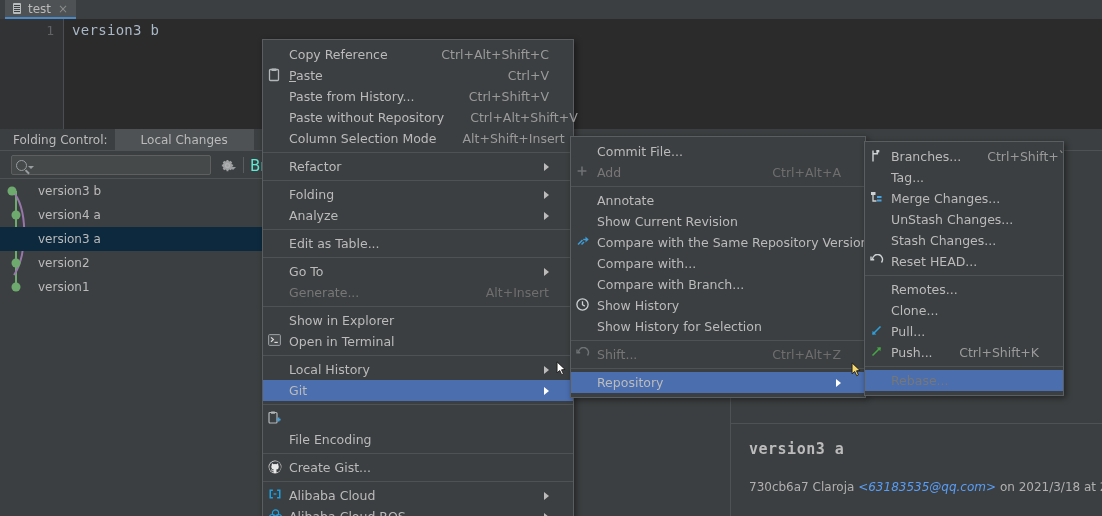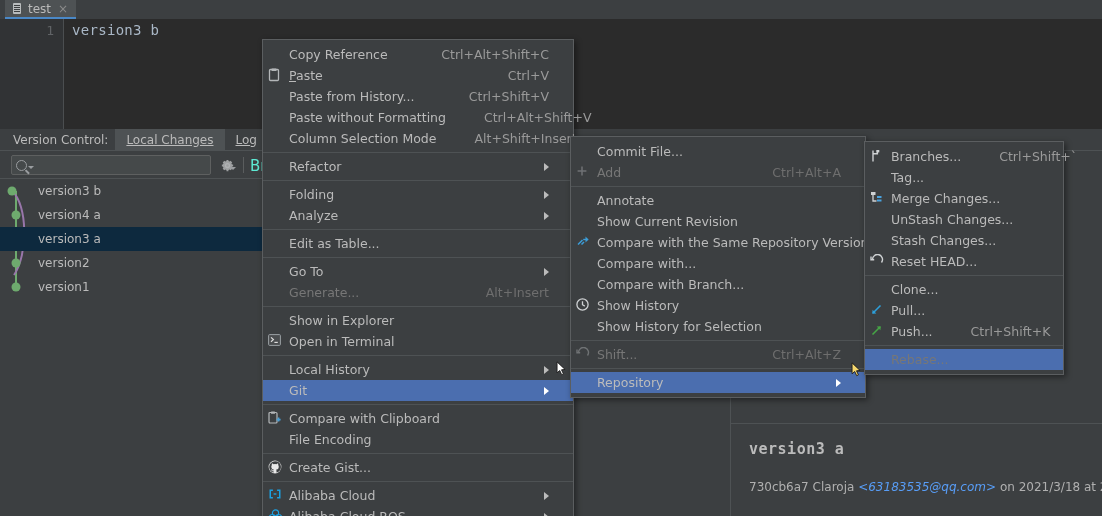--- a/index.html
+++ b/index.html
@@ -63,23 +63,22 @@
     position: absolute; left: 0; top: 129px; width: 1102px; height: 387px;
     background: #3c3f41;
   }
   .vc-header {
     position: absolute; left: 0; top: 0; width: 1102px; height: 22px;
     background: #3c3f41; border-bottom: 1px solid #4e5254;
     display: flex; align-items: center; font-size: 12px;
   }
   .vc-title { padding: 0 7px 0 13px; color: #bbbbbb; }
   .vc-tab {
-    height: 22px; display: flex; align-items: center; padding: 0 11px;
+    height: 22px; display: flex; align-items: center; padding: 0 26px;
     color: #bbbbbb;
-    text-decoration: underline;
   }
   .vc-tab.active { background: #4e5254; }
   .vc-toolbar {
     position: absolute; left: 0; top: 22px; width: 1102px; height: 27px;
   }
   .search-box {
     position: absolute; left: 11px; top: 4px; width: 200px; height: 20px;
     background: #45494a; border: 1px solid #5e6060; border-radius: 2px;
     display: flex; align-items: center; padding-left: 4px;
   }
@@ -153,21 +152,21 @@
   .mi {
     position: relative; display: flex; align-items: center;
     height: 21px; padding: 0 24px 0 0; color: #bbbbbb; white-space: nowrap;
   }
   .mi.sel { background: #4b6eaf; }
   .mi.disabled { color: #777777; }
   .mi .ic { width: 26px; min-width: 26px; height: 16px; position: relative; }
   .mi .ic svg { position: absolute; left: 5px; top: 0; }
   .mi .lbl { flex: 1; }
   .mi .lbl u { text-decoration: underline; }
-  .mi .sc { margin-left: 38px; color: #9a9a9a; }
+  .mi .sc { margin-left: 26px; color: #9a9a9a; }
   .mi.disabled .sc { color: #6e6e6e; }
   .mi .arrow {
     width: 0; height: 0; margin-left: 14px;
     border-top: 4px solid transparent; border-bottom: 4px solid transparent;
     border-left: 5px solid #bbbbbb;
   }
   .mi.sel .arrow { border-left-color: #ffffff; }
   .msep { height: 1px; background: #4e5254; margin: 3px 0; }
 
   .cursor { position: absolute; width: 11px; height: 16px; z-index: 99; pointer-events: none; }
@@ -188,21 +187,21 @@
   <div class="editor">
     <div class="gutter">
       <span class="lineno">1</span>
     </div>
     <div class="codeline">version3 b</div>
   </div>
 
   <div class="vc-panel">
 
     <div class="vc-header">
-      <span class="vc-title">Version Control:</span>
+      <span class="vc-title">Folding Control:</span>
       <span class="vc-tab active">Local Changes</span>
       <span class="vc-tab">Log</span>
     </div>
 
     <div class="vc-toolbar">
       <div class="search-box">
         <span class="mag"></span>
         <span class="mag-caret"></span>
       </div>
       <div class="gear">
@@ -279,21 +278,21 @@
     </div>
 
     <div class="mi">
       <span class="ic"></span>
       <span class="lbl"><span>Paste from History...</span></span>
       <span class="sc">Ctrl+Shift+V</span>
     </div>
 
     <div class="mi">
       <span class="ic"></span>
-      <span class="lbl"><span>Paste without Formatting</span></span>
+      <span class="lbl"><span>Paste without Repository</span></span>
       <span class="sc">Ctrl+Alt+Shift+V</span>
     </div>
 
     <div class="mi">
       <span class="ic"></span>
       <span class="lbl"><span>Column Selection Mode</span></span>
       <span class="sc">Alt+Shift+Insert</span>
     </div>
 
     <div class="msep"></div>
@@ -374,21 +373,20 @@
     <div class="msep"></div>
 
     <div class="mi">
       <span class="ic">
         <svg width="14" height="14" viewBox="0 0 14 14">
             <rect x="1" y="1.5" width="8" height="10.5" rx="1" fill="none" stroke="#b4b7b9" stroke-width="1.2"></rect>
             <rect x="3" y=".5" width="4" height="2.2" rx=".5" fill="#b4b7b9"></rect>
             <path d="M8.6 8.6h4M10.6 6.6v4" stroke="#4a9fd4" stroke-width="1.6"></path>
           </svg>
       </span>
-      <span class="lbl"><span>Compare with Clipboard</span></span>
     </div>
 
     <div class="mi">
       <span class="ic"></span>
       <span class="lbl"><span>File Encoding</span></span>
     </div>
 
     <div class="msep"></div>
 
     <div class="mi">
@@ -561,20 +559,24 @@
         <svg width="14" height="12" viewBox="0 0 14 12">
             <path d="M2.5 5.5a5 5 0 119 3" fill="none" stroke="#cfd2d4" stroke-width="1.4"></path>
             <path d="M1 2.6v3.2h3.2" fill="none" stroke="#cfd2d4" stroke-width="1.4"></path>
           </svg>
       </span>
       <span class="lbl"><span>Reset HEAD...</span></span>
     </div>
 
     <div class="msep"></div>
 
+    <div class="mi">
+      <span class="ic"></span>
+      <span class="lbl"><span>Remotes...</span></span>
+    </div>
 
     <div class="mi">
       <span class="ic"></span>
       <span class="lbl"><span>Clone...</span></span>
     </div>
 
     <div class="mi">
       <span class="ic">
         <svg width="13" height="13" viewBox="0 0 13 13">
             <path d="M10.5 2.5L3 10" stroke="#2d9fd9" stroke-width="1.6"></path>

